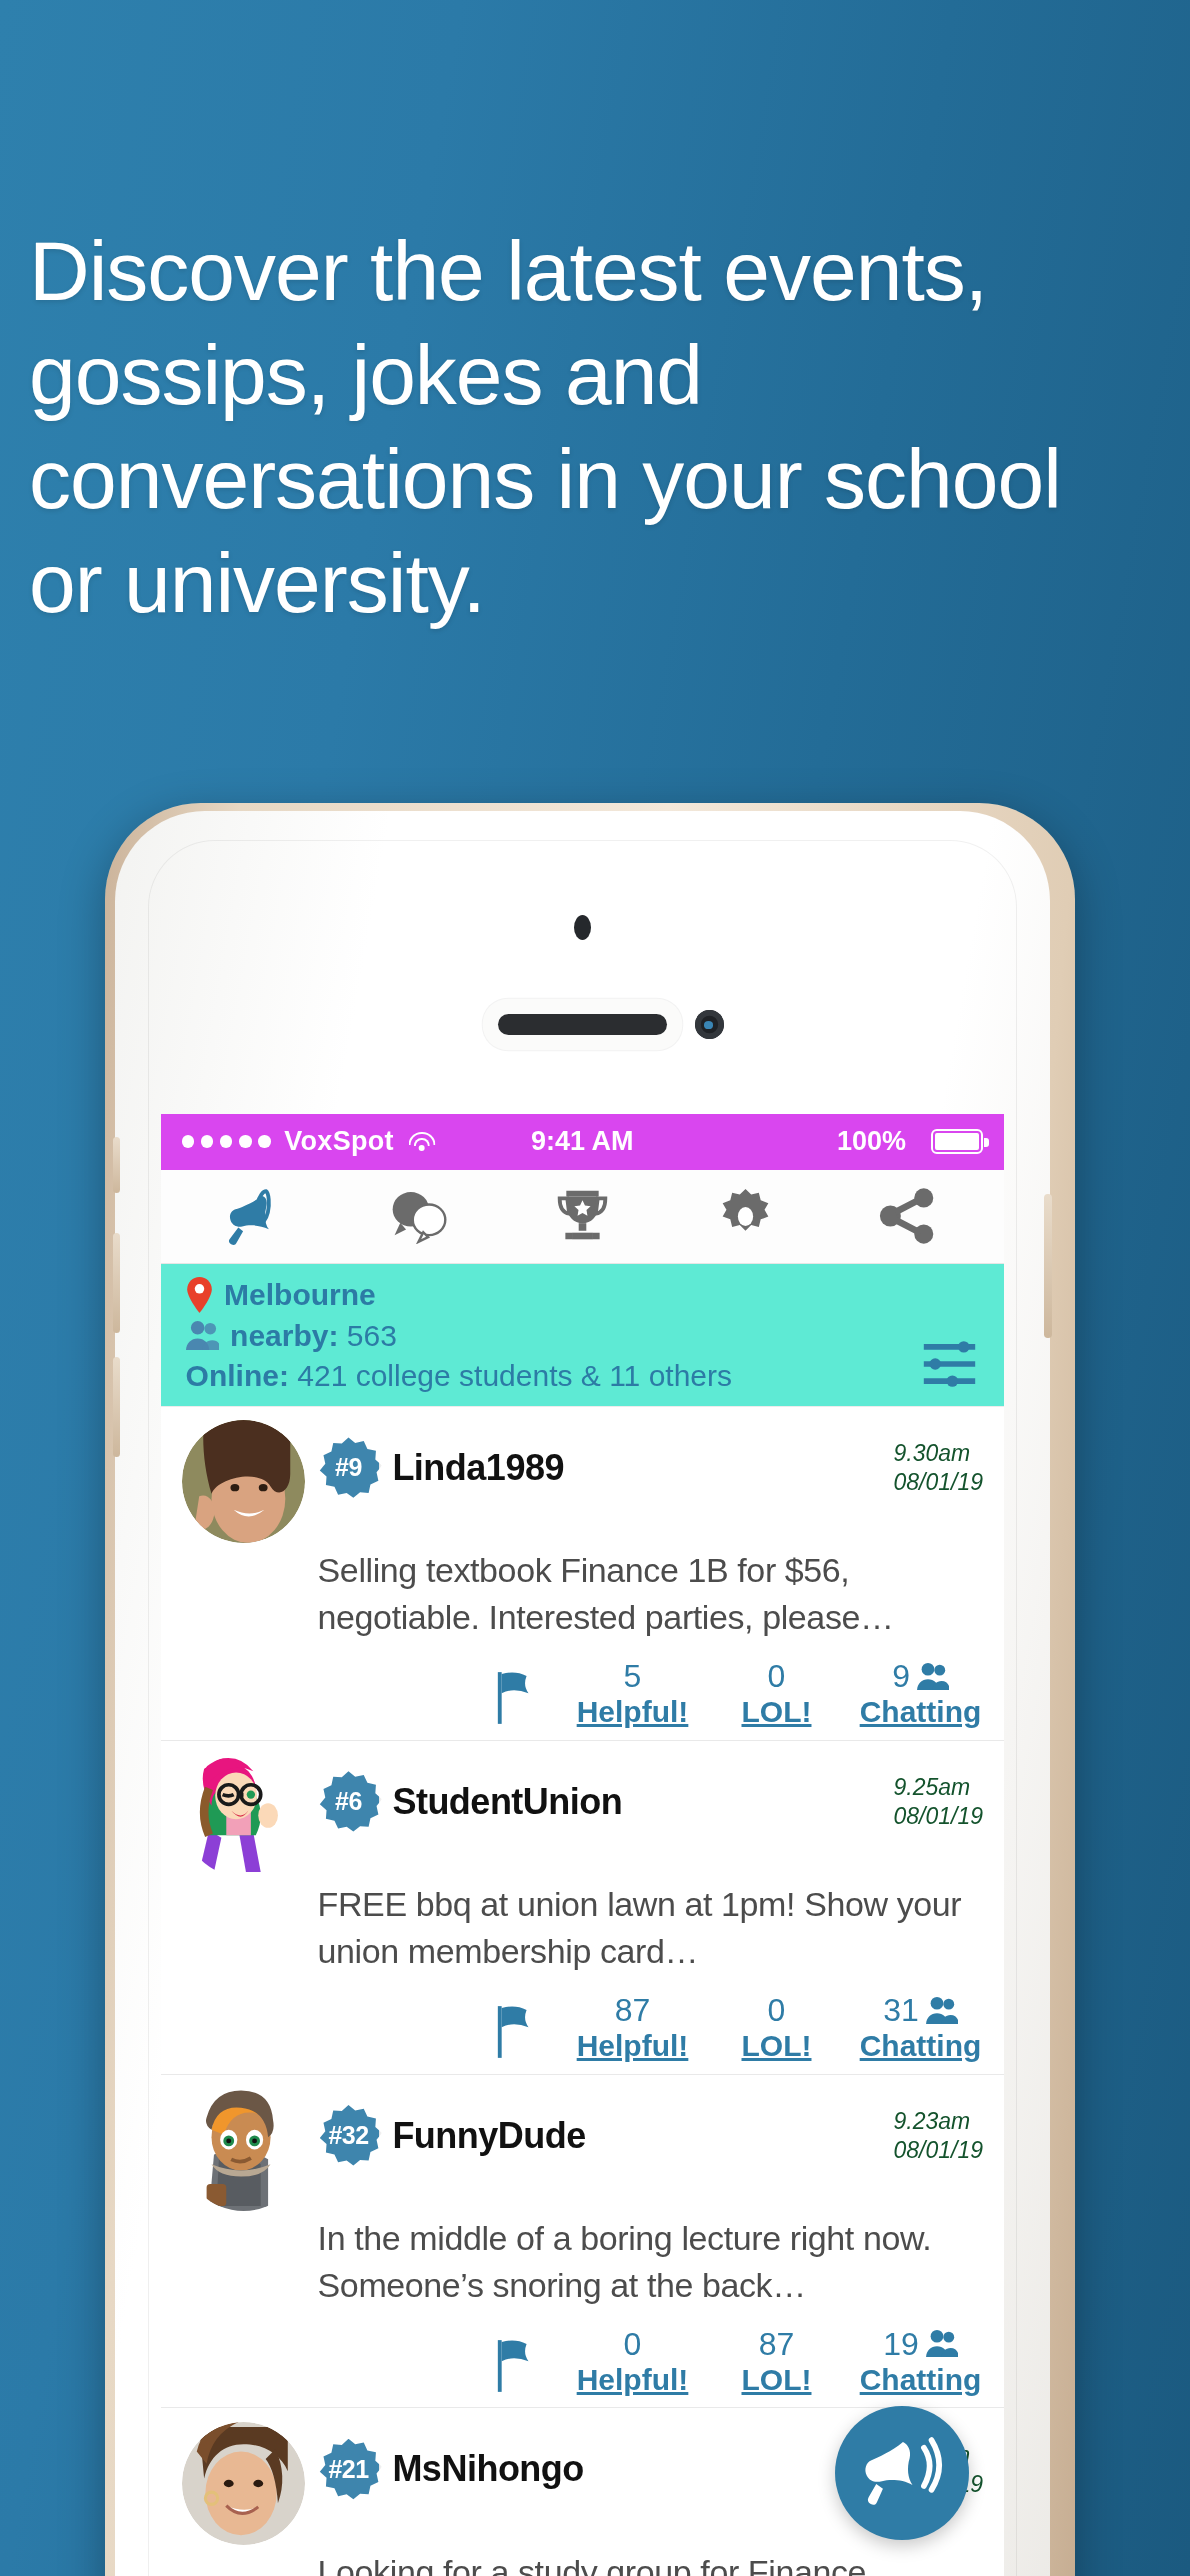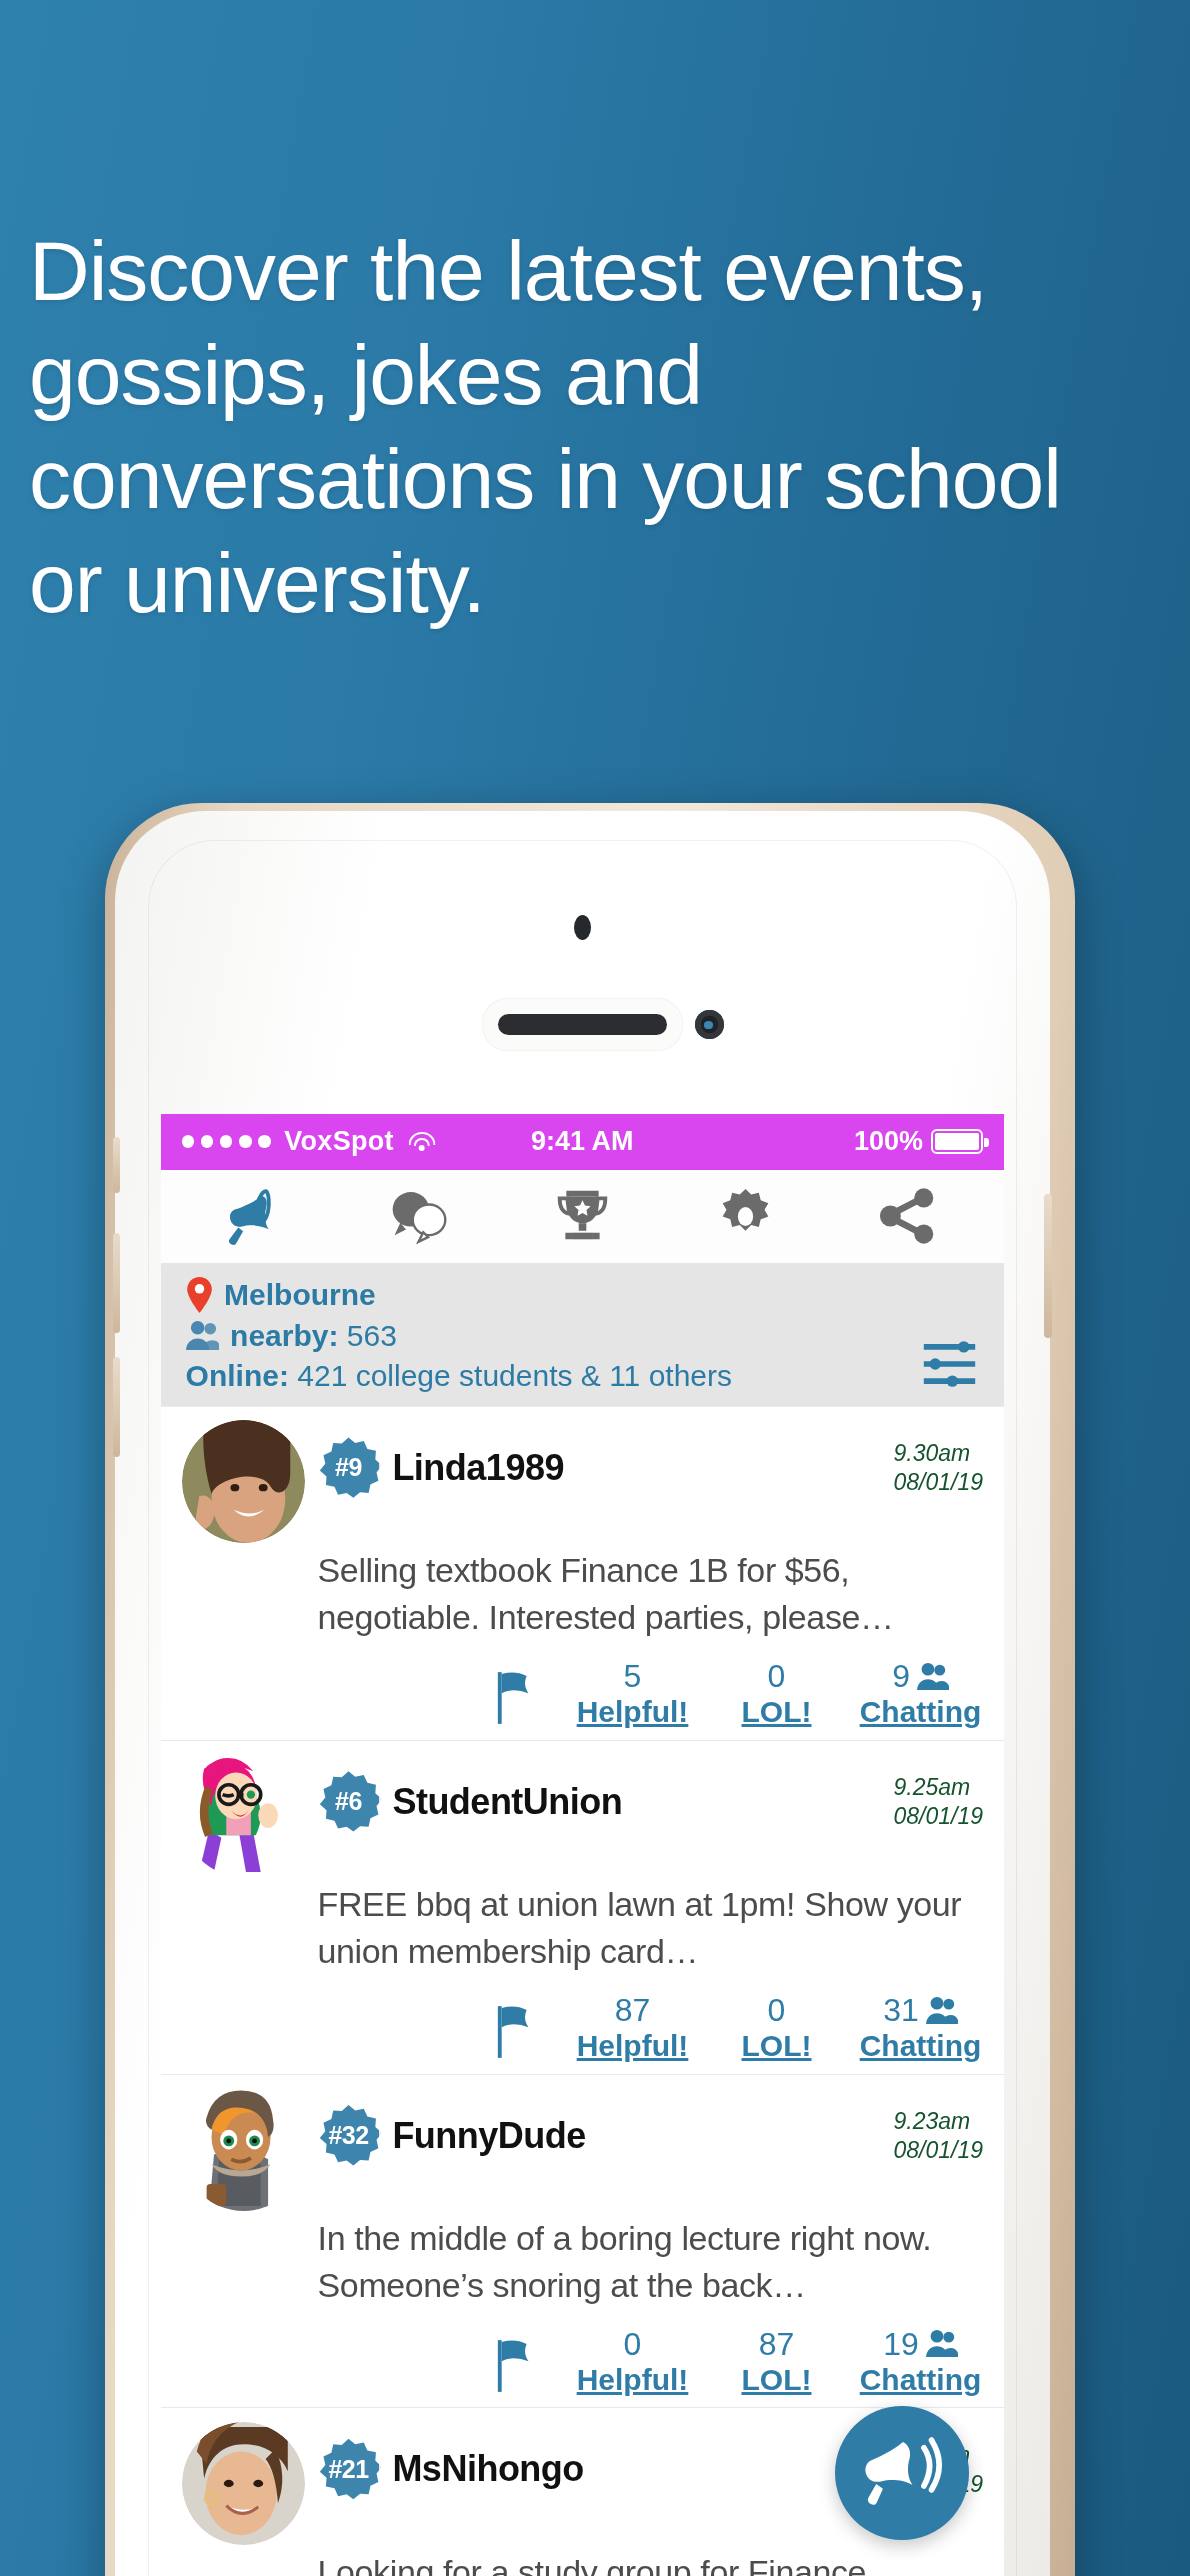--- a/index.html
+++ b/index.html
@@ -90,38 +90,38 @@
   .dots{ display:flex; gap:6.7px; }
   .dots i{ width:12.5px; height:12.5px; border-radius:50%; background:#fff; display:block; }
   .sb-carrier{ letter-spacing:0.3px; }
   .wifi{ width:29px; height:23px; position:relative; display:inline-block; }
   .wifi b{ position:absolute; border:2.9px solid #fff; border-bottom:none;
            border-radius:50% 50% 0 0 / 100% 100% 0 0; left:50%; transform:translateX(-50%); display:block; }
   .wifi b:nth-child(1){ width:27px; height:13.4px; top:1.9px; }
   .wifi b:nth-child(2){ width:16.3px; height:8.6px;  top:7.7px; }
   .wifi b:nth-child(3){ width:6.7px;  height:6.7px;  top:14.4px; border-radius:50%; border:none; background:#fff; }
   .sb-time{ flex:0 0 auto; text-align:center; }
-  .sb-right{ flex:1; display:flex; align-items:center; justify-content:flex-end; gap:8px; }
+  .sb-right{ flex:1; display:flex; align-items:center; justify-content:flex-end; gap:25px; }
   .battery{ width:52px; height:25px; border:2.9px solid #fff; border-radius:5.8px; position:relative; }
   .battery::after{ content:""; position:absolute; right:-7.7px; top:6.7px; width:4.8px; height:9.6px;
                    background:#fff; border-radius:0 2.9px 2.9px 0; }
   .battery i{ position:absolute; left:1.9px; top:1.9px; bottom:1.9px; right:1.9px; background:#fff; border-radius:1.9px; display:block; }
 
   
   .toolbar{
     height:94px; background:#fdfdfd;
     display:flex; align-items:center; justify-content:space-around;
     border-bottom:1.9px solid #e6e6e6; padding:0 13.4px;
   }
   .tool{ width:105px; height:77px; display:flex; align-items:center; justify-content:center; }
   .tool svg{ display:block; }
 
   
   .locbar{
-    padding:13.4px 23px 13.4px 25px; position:relative; background:#e5e5e5;
+    padding:13.4px 23px 13.4px 25px; position:relative; background:#5eead4;
     border-bottom:1.9px solid #ececec;
   }
   .loc-row{ display:flex; align-items:center; gap:11.5px; margin-bottom:5.8px; }
   .loc-city{ color:#2c7ba5; font-weight:bold; font-size:30px; }
   .loc-nearby{ color:#2c7ba5; font-size:30px; }
   .loc-nearby b{ font-weight:bold; }
   .loc-nearby span{ font-weight:normal;margin-top:19px; }
   .loc-online{ color:#2c7ba5; font-size:30px; }
   .loc-online b{ font-weight:bold; }
   .filter-btn{ position:absolute; right:25px; top:75px; width:59px; height:50px; }

